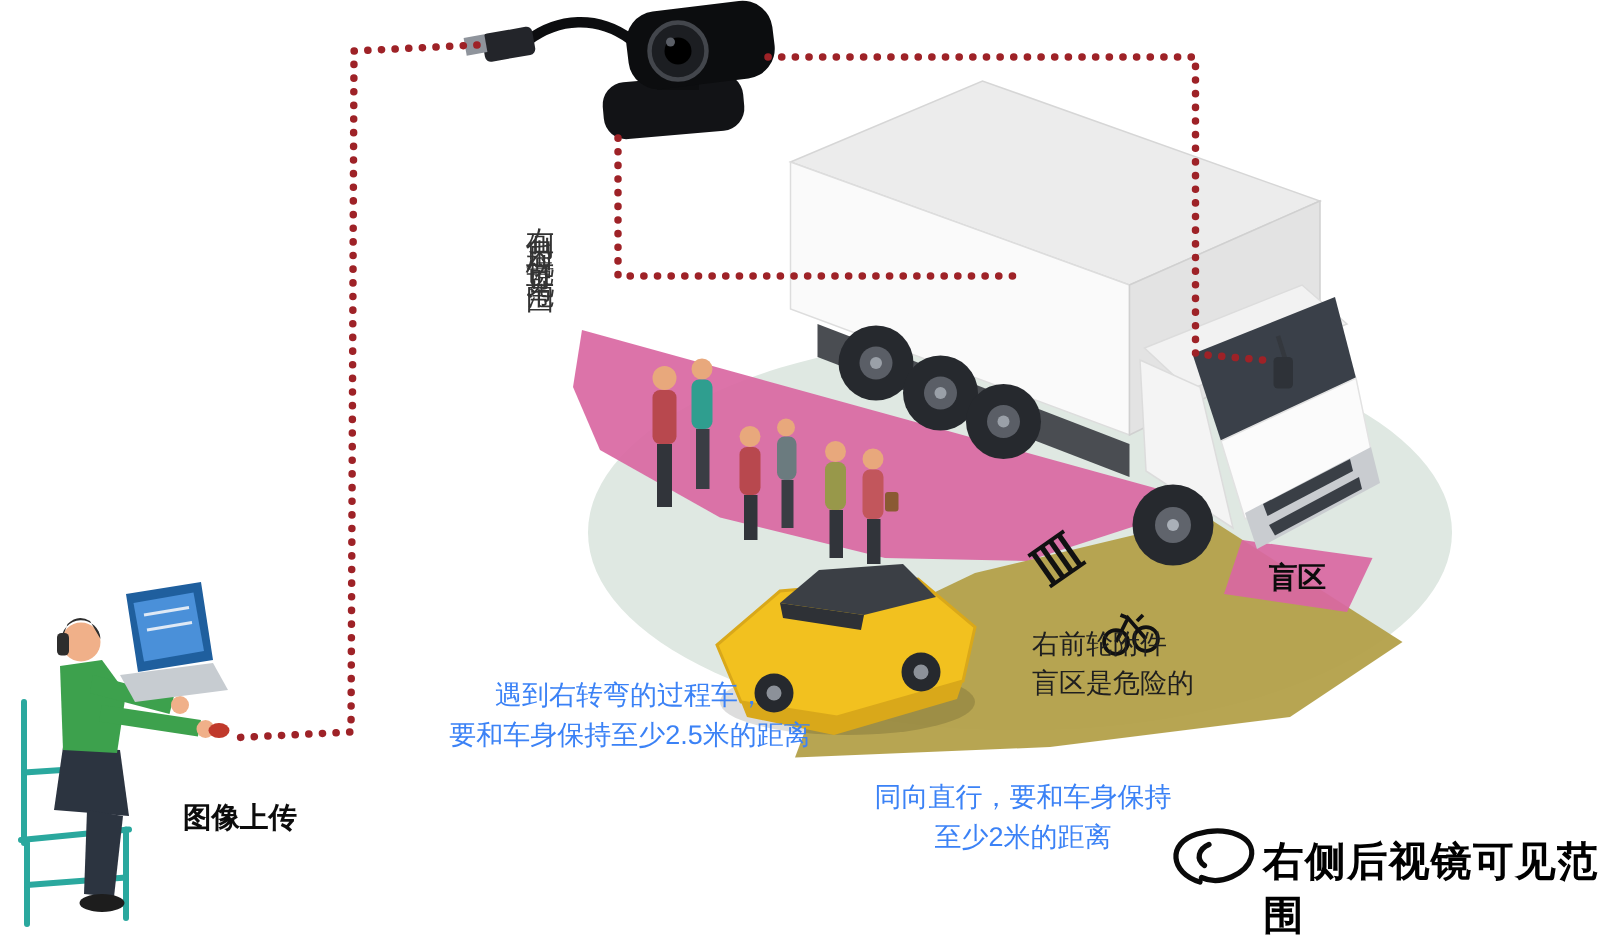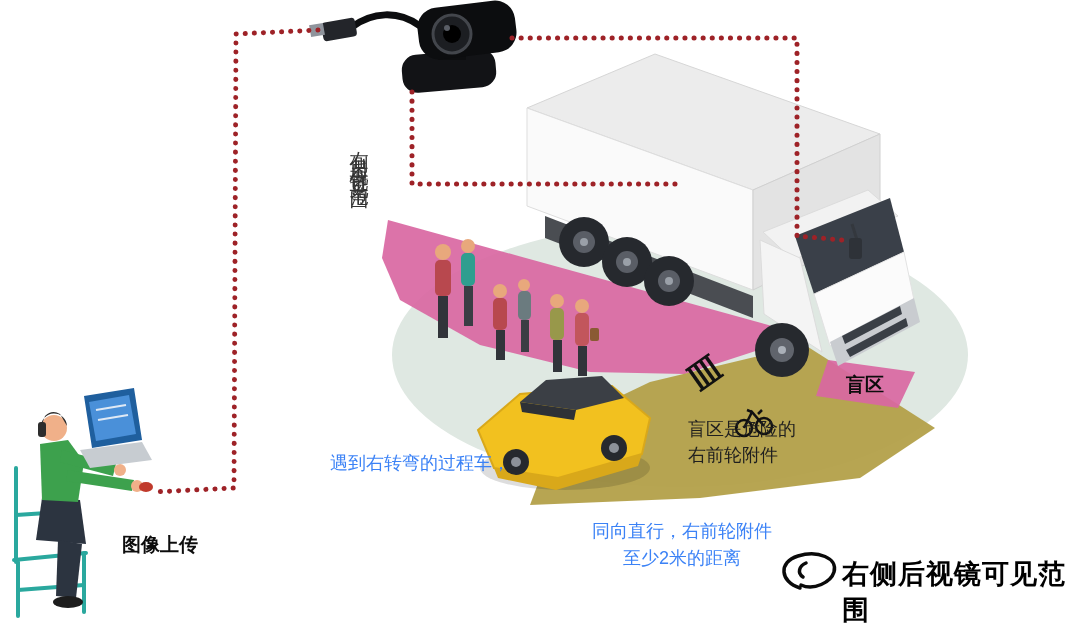--- a/index.html
+++ b/index.html
@@ -175,30 +175,31 @@
       <path d="M744 428 L752 412 L764 426 M752 412 L747 410 M758 414 L762 410"></path>
     </g>
 
     <path d="M 800 588 C 780 582 778 562 798 556 C 818 550 838 558 834 572 C 831 582 814 591 801 585 M 806 563 C 799 566 797 573 803 577" stroke="#0a0a0a" stroke-width="3.5" fill="none" stroke-linecap="round"></path>
   </svg>
 
   <div class="label label-vertical" style="left:346px;top:136px;height:250px;">右侧后视镜可见范围</div>
 
   <div class="label label-lines" style="left:280px;top:450px;width:280px;">
     <div>遇到右转弯的过程车，</div>
+    <div>要和车身保持至少2.5米的距离</div>
   </div>
 
   <div class="label label-bold" style="left:846px;top:372px;text-align:right;">盲区</div>
 
   <div class="label label-lines-left" style="left:688px;top:416px;">
+    <div>右前轮附件</div>
     <div>盲区是危险的</div>
-    <div>右前轮附件</div>
   </div>
 
   <div class="label label-lines" style="left:562px;top:518px;width:240px;">
-    <div>同向直行，右前轮附件</div>
+    <div>同向直行，要和车身保持</div>
     <div>至少2米的距离</div>
   </div>
 
   <div class="label label-bold" style="left:122px;top:532px;">图像上传</div>
 
   <div class="label brand" style="left:842px;top:556px;">右侧后视镜可见范围</div>
 </div>
 
 </body></html>

